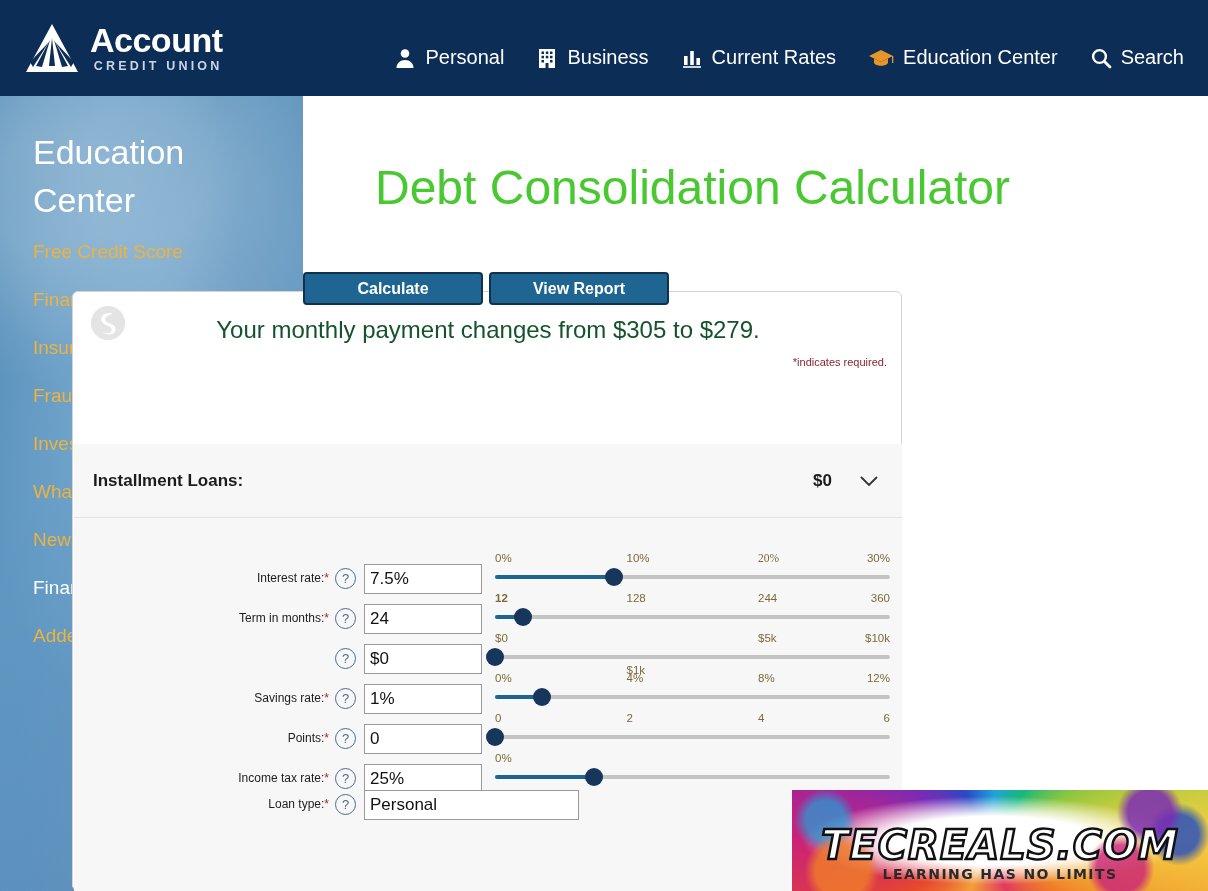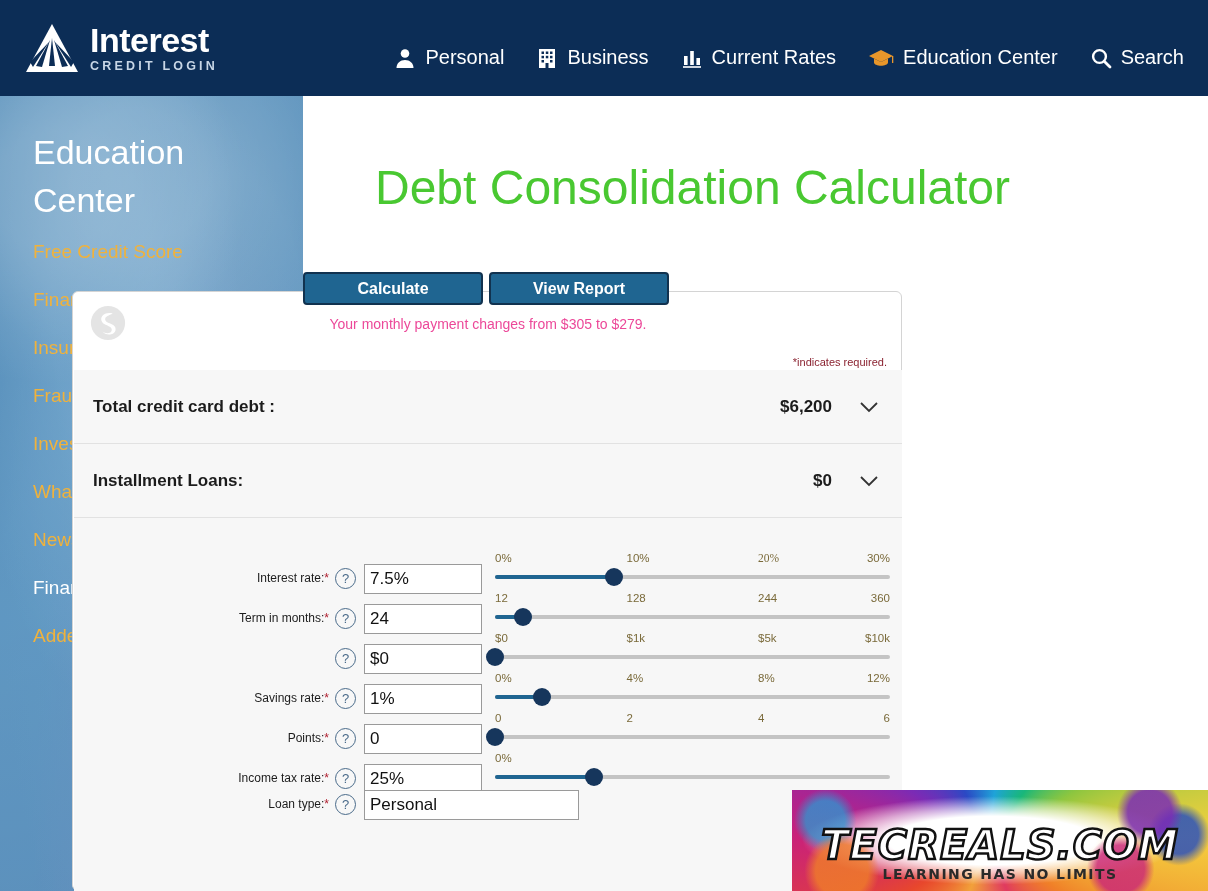--- a/index.html
+++ b/index.html
@@ -116,21 +116,21 @@
   }
 
   .card {
     position:absolute; left:72px; top:291px; width:830px; height:600px;
     border:1px solid #d4d4d4; border-radius:6px; background:#ffffff;
   }
   .kje-logo { position:absolute; left:16px; top:12px; width:38px; height:38px; }
 
   .summary {
     position:absolute; left:0; top:24px; width:830px; text-align:center;
-    font-size:14px; color:#ec4899;
+    font-size:24px; color:#14532d;
   }
   .required {
     position:absolute; right:14px; top:64px;
     font-size:11px; color:#8a2230;
   }
 
   .acc-row {
     position:absolute; left:1px; width:828px; height:74px;
     background:#f7f7f7; border-bottom:1px solid #e2e2e2;
     display:flex; align-items:center;
@@ -231,22 +231,22 @@
       <polygon points="28,2 54,50 2,50" fill="#ffffff"></polygon>
       <g fill="#0c2d56">
         <polygon points="28,16 31,44 25,44"></polygon>
         <polygon points="30,18 44,44 38,45"></polygon>
         <polygon points="26,18 12,44 18,45"></polygon>
         <polygon points="31,20 50,40 47,45"></polygon>
         <polygon points="25,20 6,40 9,45"></polygon>
       </g>
     </svg>
     <div class="logo-text">
-      <span class="logo-name">Interest</span>
-      <span class="logo-sub">CREDIT LOGIN</span>
+      <span class="logo-name">Account</span>
+      <span class="logo-sub">CREDIT UNION</span>
     </div>
   </div>
 
 
   <div class="mainnav">
 
     <a href="#" class="navitem">
       <svg class="navicon" width="22" height="22" viewBox="0 0 22 22">
         <circle cx="11" cy="6.5" r="4.3" fill="#ffffff"></circle>
         <path d="M2.5 21c0-5 3.8-8 8.5-8s8.5 3 8.5 8z" fill="#ffffff"></path>
@@ -335,27 +335,20 @@
 <div class="card">
 
   <svg class="kje-logo" viewBox="0 0 40 40">
     <circle cx="20" cy="20" r="18" fill="#e4e4e4"></circle>
     <path d="M25 10c-7-2-13 2-12 7 1 6 11 5 11 10 0 4-6 5-10 2 4 5 13 4 14-2 1-7-11-6-11-11 0-3 4-4 8-6z" fill="#ffffff"></path>
   </svg>
 
   <div class="summary">Your monthly payment changes from $305 to $279.</div>
   <div class="required">*indicates required.</div>
 
-  <div class="acc-row" style="top:78px;">
-    <span class="acc-label">Total credit card debt :</span>
-    <span class="acc-value">$6,200</span>
-    <svg class="chev" viewBox="0 0 22 22">
-      <polyline points="3,7 11,15 19,7" fill="none" stroke="#333333" stroke-width="1.8"></polyline>
-    </svg>
-  </div>
 
   <div class="acc-row" style="top:152px;">
     <span class="acc-label">Installment Loans:</span>
     <span class="acc-value">$0</span>
     <svg class="chev" viewBox="0 0 22 22">
       <polyline points="3,7 11,15 19,7" fill="none" stroke="#333333" stroke-width="1.8"></polyline>
     </svg>
   </div>
 
   <div class="acc-row" style="top:226px; border-bottom:none;">
@@ -385,39 +378,39 @@
         </div>
       </div>
     </div>
 
     <div class="frow" style="top:82px;">
       <span class="flabel"><span>Term in months:</span><span class="star">*</span></span>
       <span class="qmark">?</span>
       <input class="finput" value="24" style="">
       <div class="srow" style="top:-12px;">
         <div class="sticks">
-          <span style="left:0%;">12</span>
+          <span style="left:0%;font-weight:bold;">12</span>
           <span style="left:33.3%;">128</span>
           <span style="left:66.6%;">244</span>
           <span style="right:0;">360</span>
         </div>
         <div class="strack">
           <div class="sfill" style="width:7%;"></div>
           <div class="sknob" style="left:7%;"></div>
         </div>
       </div>
     </div>
 
     <div class="frow" style="top:122px;">
       <span class="qmark">?</span>
       <input class="finput" value="$0" style="">
       <div class="srow" style="top:-12px;">
         <div class="sticks">
           <span style="left:0%;">$0</span>
-          <span style="left:33.3%;">$1k</span>
+          <span style="left:33.3%;margin-top:32px;">$1k</span>
           <span style="left:66.6%;">$5k</span>
           <span style="right:0;">$10k</span>
         </div>
         <div class="strack">
           <div class="sfill" style="width:0%;"></div>
           <div class="sknob" style="left:0%;"></div>
         </div>
       </div>
     </div>
 

